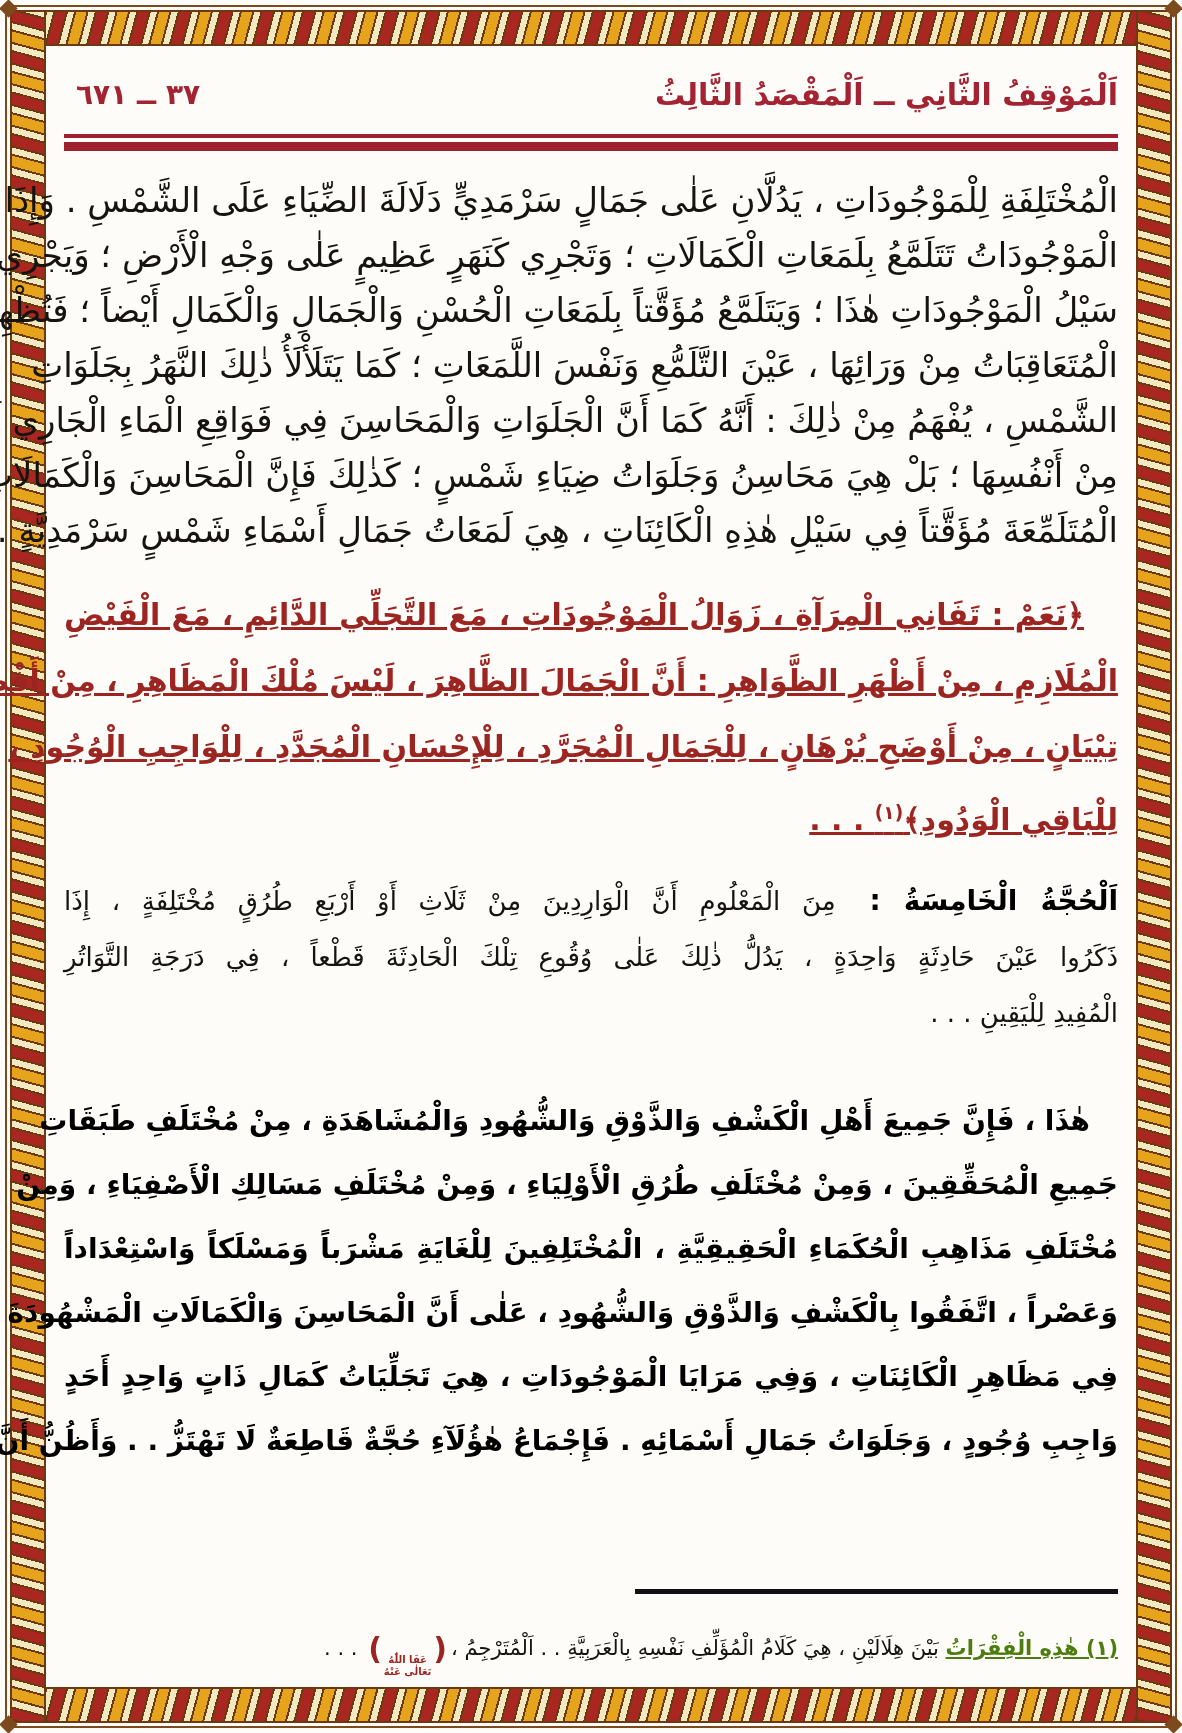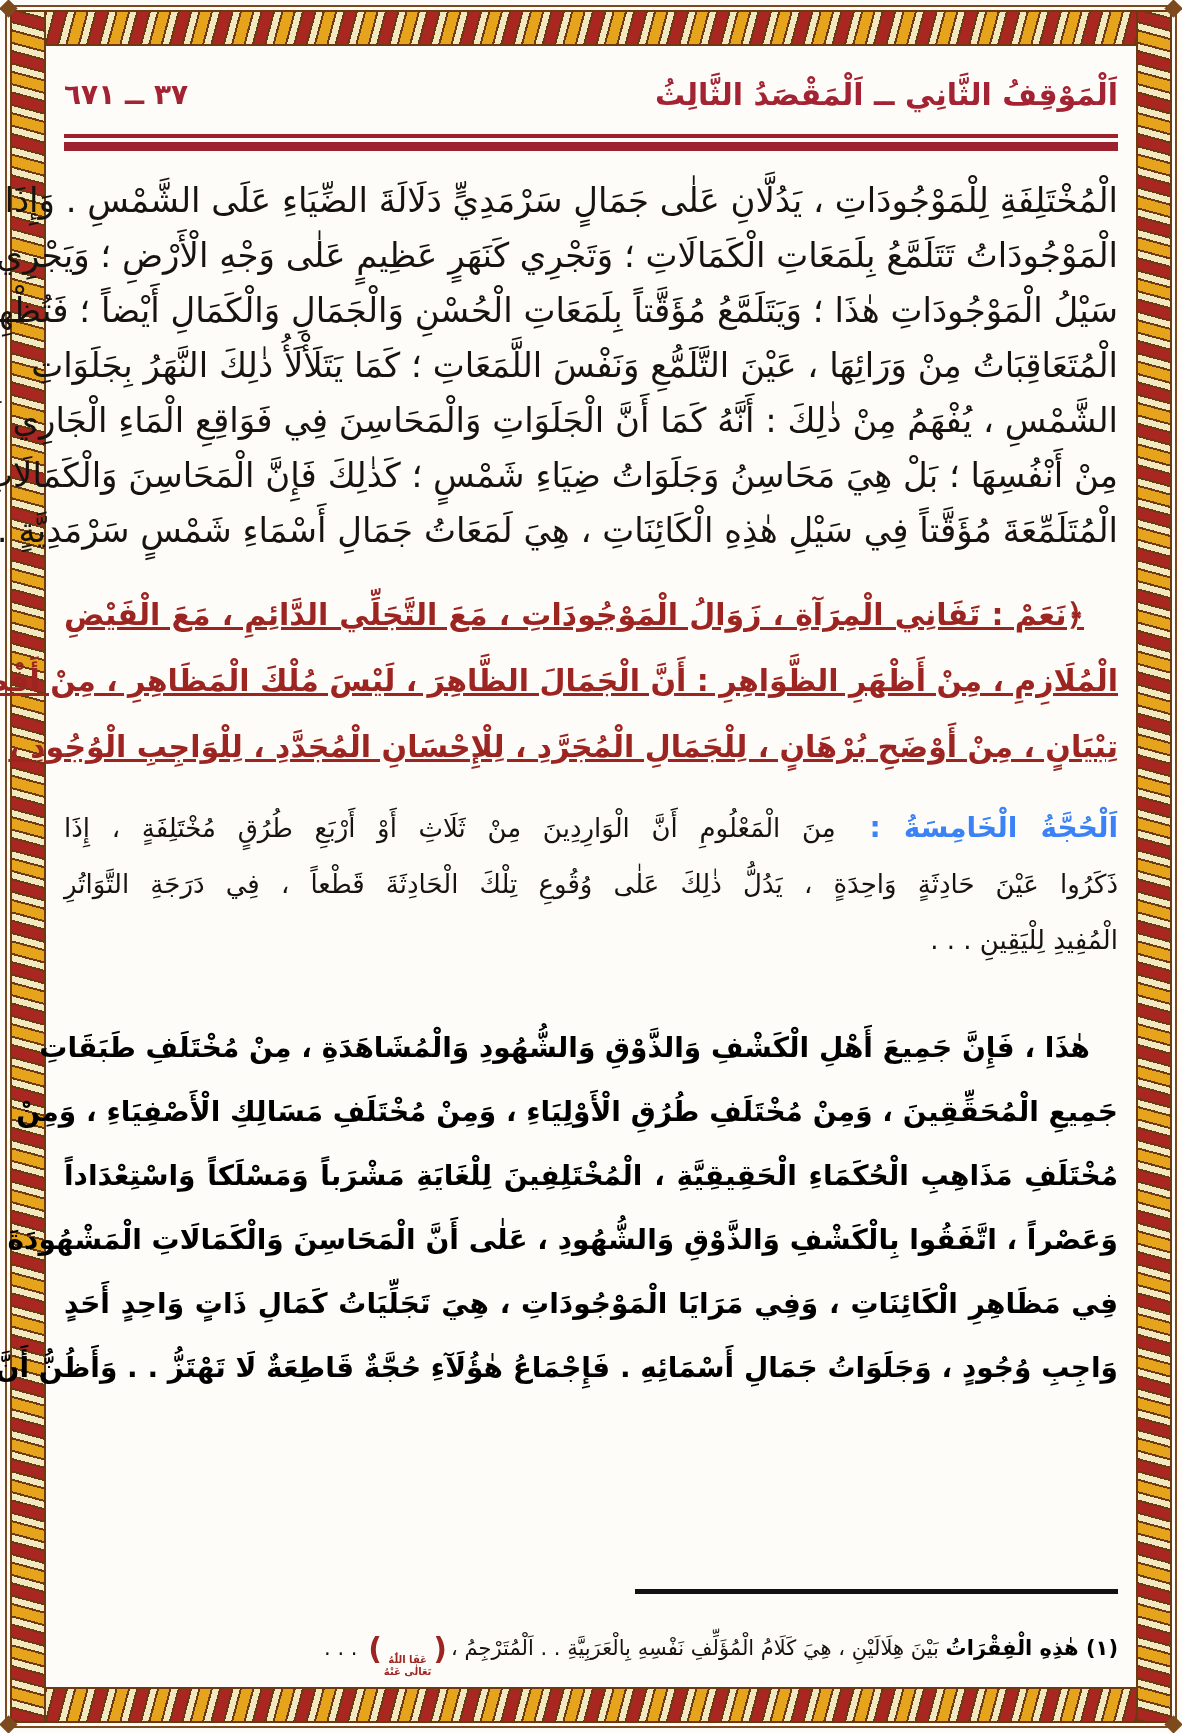--- a/index.html
+++ b/index.html
@@ -50,21 +50,21 @@
   .content {
     position:absolute; left:64px; right:64px; top:66px; bottom:52px;
     direction:rtl;
   }
   .header { position:relative; height:62px; }
   .page-title {
     text-align:right; color:#a32332; font-weight:bold;
     font-size:30px; line-height:58px; white-space:nowrap;
   }
   .page-numbers {
-    position:absolute; left:0; top:0;
+    position:absolute; left:12px; top:0;
     color:#a32332; font-weight:bold; font-size:28px; line-height:58px;
     white-space:nowrap;
   }
   .double-rule { margin-top:6px; }
   .double-rule .thin  { height:4px;  background:#9e2130; }
   .double-rule .gap   { height:4px; }
   .double-rule .thick { height:9px;  background:#9e2130; }
 
   .jline { text-align:justify; text-align-last:justify; white-space:nowrap; }
   .rline { text-align:right; white-space:nowrap; }
@@ -72,32 +72,32 @@
   .para-black { margin-top:22px; color:#171310; font-size:34px; }
   .para-black .jline, .para-black .rline { line-height:55px; }
 
   .quote-red { margin-top:24px; color:#9c2522; font-weight:bold; font-size:30px;text-decoration:underline; }
   .quote-red .jline, .quote-red .rline { line-height:66px; }
   .quote-red .jline:first-child { text-indent:34px; }
   .fn-ref { font-size:0.62em; vertical-align:super; }
 
   .hujja { margin-top:20px; color:#171310; font-size:26px; }
   .hujja .jline, .hujja .rline { line-height:56px; }
-  .hujja-lead { color:#3b82f6; font-weight:bold; font-size:28px;margin-left:12px; }
+  .hujja-lead { color:#000000; font-weight:bold; font-size:28px;margin-left:12px; }
 
   .red2 { margin-top:48px; color:#000000; font-weight:bold; font-size:28px; }
   .red2 .jline { line-height:64px; }
   .red2 .jline:first-child { text-indent:28px; }
 
   .footnote-area { position:absolute; left:0; right:0; bottom:4px; }
   .fn-separator { height:5px; width:483px; background:#111111; margin-right:0; margin-left:auto;
                    margin-right:0; }
   .fn-sep-wrap { direction:rtl; }
   .fn-line { margin-top:26px; text-align:right; font-size:21px; color:#171310; white-space:nowrap; }
-  .fn-red { color:#000000; font-weight:bold; }
+  .fn-red { color:#4d7c0f; font-weight:bold;text-decoration:underline; }
   .seal {
     display:inline-flex; direction:ltr; align-items:center;
     color:#9c2522; vertical-align:middle; margin:0 4px;
   }
   .seal .paren { font-size:30px; font-weight:bold; line-height:1; }
   .seal .stack { display:flex; flex-direction:column; text-align:center;
                  font-size:10px; line-height:1.15; font-weight:bold; padding:0 2px;margin-top:34px; }
 </style>
 </head>
 <body>
@@ -133,20 +133,21 @@
       <div class="jline">الْمُتَعَاقِبَاتُ مِنْ وَرَائِهَا ، عَيْنَ التَّلَمُّعِ وَنَفْسَ اللَّمَعَاتِ ؛ كَمَا يَتَلَأْلَأُ ذٰلِكَ النَّهَرُ بِجَلَوَاتِ</div>
       <div class="jline">الشَّمْسِ ، يُفْهَمُ مِنْ ذٰلِكَ : أَنَّهُ كَمَا أَنَّ الْجَلَوَاتِ وَالْمَحَاسِنَ فِي فَوَاقِعِ الْمَاءِ الْجَارِي لَيْسَتْ</div>
       <div class="jline">مِنْ أَنْفُسِهَا ؛ بَلْ هِيَ مَحَاسِنُ وَجَلَوَاتُ ضِيَاءِ شَمْسٍ ؛ كَذٰلِكَ فَإِنَّ الْمَحَاسِنَ وَالْكَمَالَاتِ</div>
       <div class="jline">الْمُتَلَمِّعَةَ مُؤَقَّتاً فِي سَيْلِ هٰذِهِ الْكَائِنَاتِ ، هِيَ لَمَعَاتُ جَمَالِ أَسْمَاءِ شَمْسٍ سَرْمَدِيَّةٍ . . .</div>
     </div>
 
     <div class="quote-red">
       <div class="jline">﴿نَعَمْ : تَفَانِي الْمِرَآةِ ، زَوَالُ الْمَوْجُودَاتِ ، مَعَ التَّجَلِّي الدَّائِمِ ، مَعَ الْفَيْضِ</div>
       <div class="jline">الْمُلَازِمِ ، مِنْ أَظْهَرِ الظَّوَاهِرِ : أَنَّ الْجَمَالَ الظَّاهِرَ ، لَيْسَ مُلْكَ الْمَظَاهِرِ ، مِنْ أَفْصَحِ</div>
       <div class="jline">تِبْيَانٍ ، مِنْ أَوْضَحِ بُرْهَانٍ ، لِلْجَمَالِ الْمُجَرَّدِ ، لِلْإِحْسَانِ الْمُجَدَّدِ ، لِلْوَاجِبِ الْوُجُودِ ،</div>
+      <div class="rline"><span>لِلْبَاقِي الْوَدُودِ﴾</span><span class="fn-ref">(١)</span><span> . . .</span></div>
     </div>
 
     <div class="hujja">
       <div class="jline"><span class="hujja-lead">اَلْحُجَّةُ الْخَامِسَةُ :</span> <span>مِنَ الْمَعْلُومِ أَنَّ الْوَارِدِينَ مِنْ ثَلَاثِ أَوْ أَرْبَعِ طُرُقٍ مُخْتَلِفَةٍ ، إِذَا</span></div>
       <div class="jline">ذَكَرُوا عَيْنَ حَادِثَةٍ وَاحِدَةٍ ، يَدُلُّ ذٰلِكَ عَلٰى وُقُوعِ تِلْكَ الْحَادِثَةَ قَطْعاً ، فِي دَرَجَةِ التَّوَاتُرِ</div>
       <div class="rline">الْمُفِيدِ لِلْيَقِينِ . . .</div>
     </div>
 
     <div class="red2">
       <div class="jline">هٰذَا ، فَإِنَّ جَمِيعَ أَهْلِ الْكَشْفِ وَالذَّوْقِ وَالشُّهُودِ وَالْمُشَاهَدَةِ ، مِنْ مُخْتَلَفِ طَبَقَاتِ</div>

